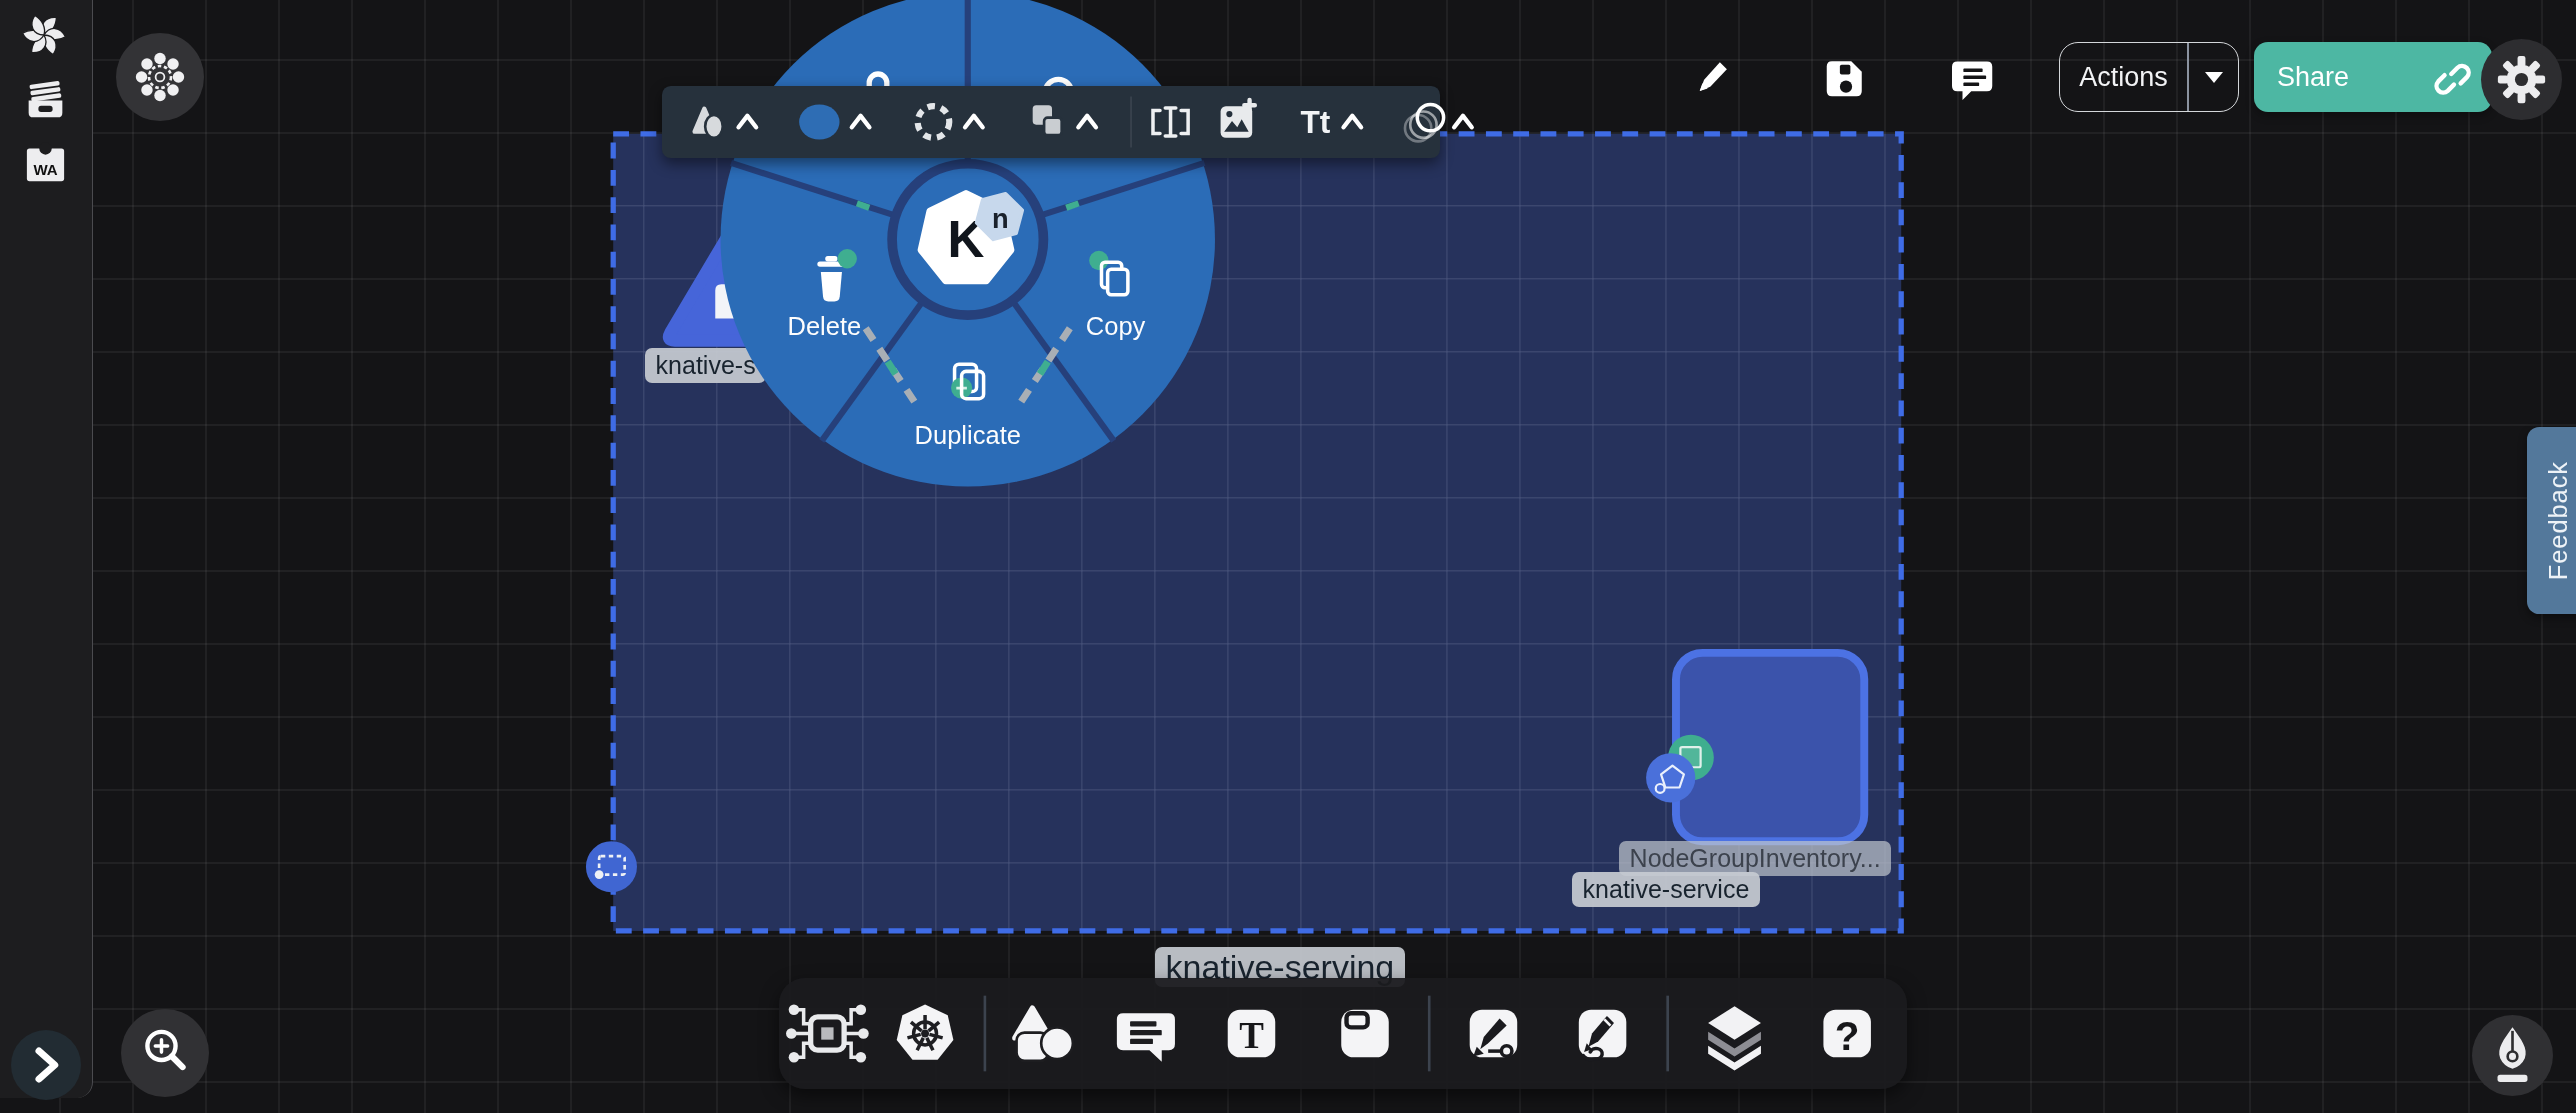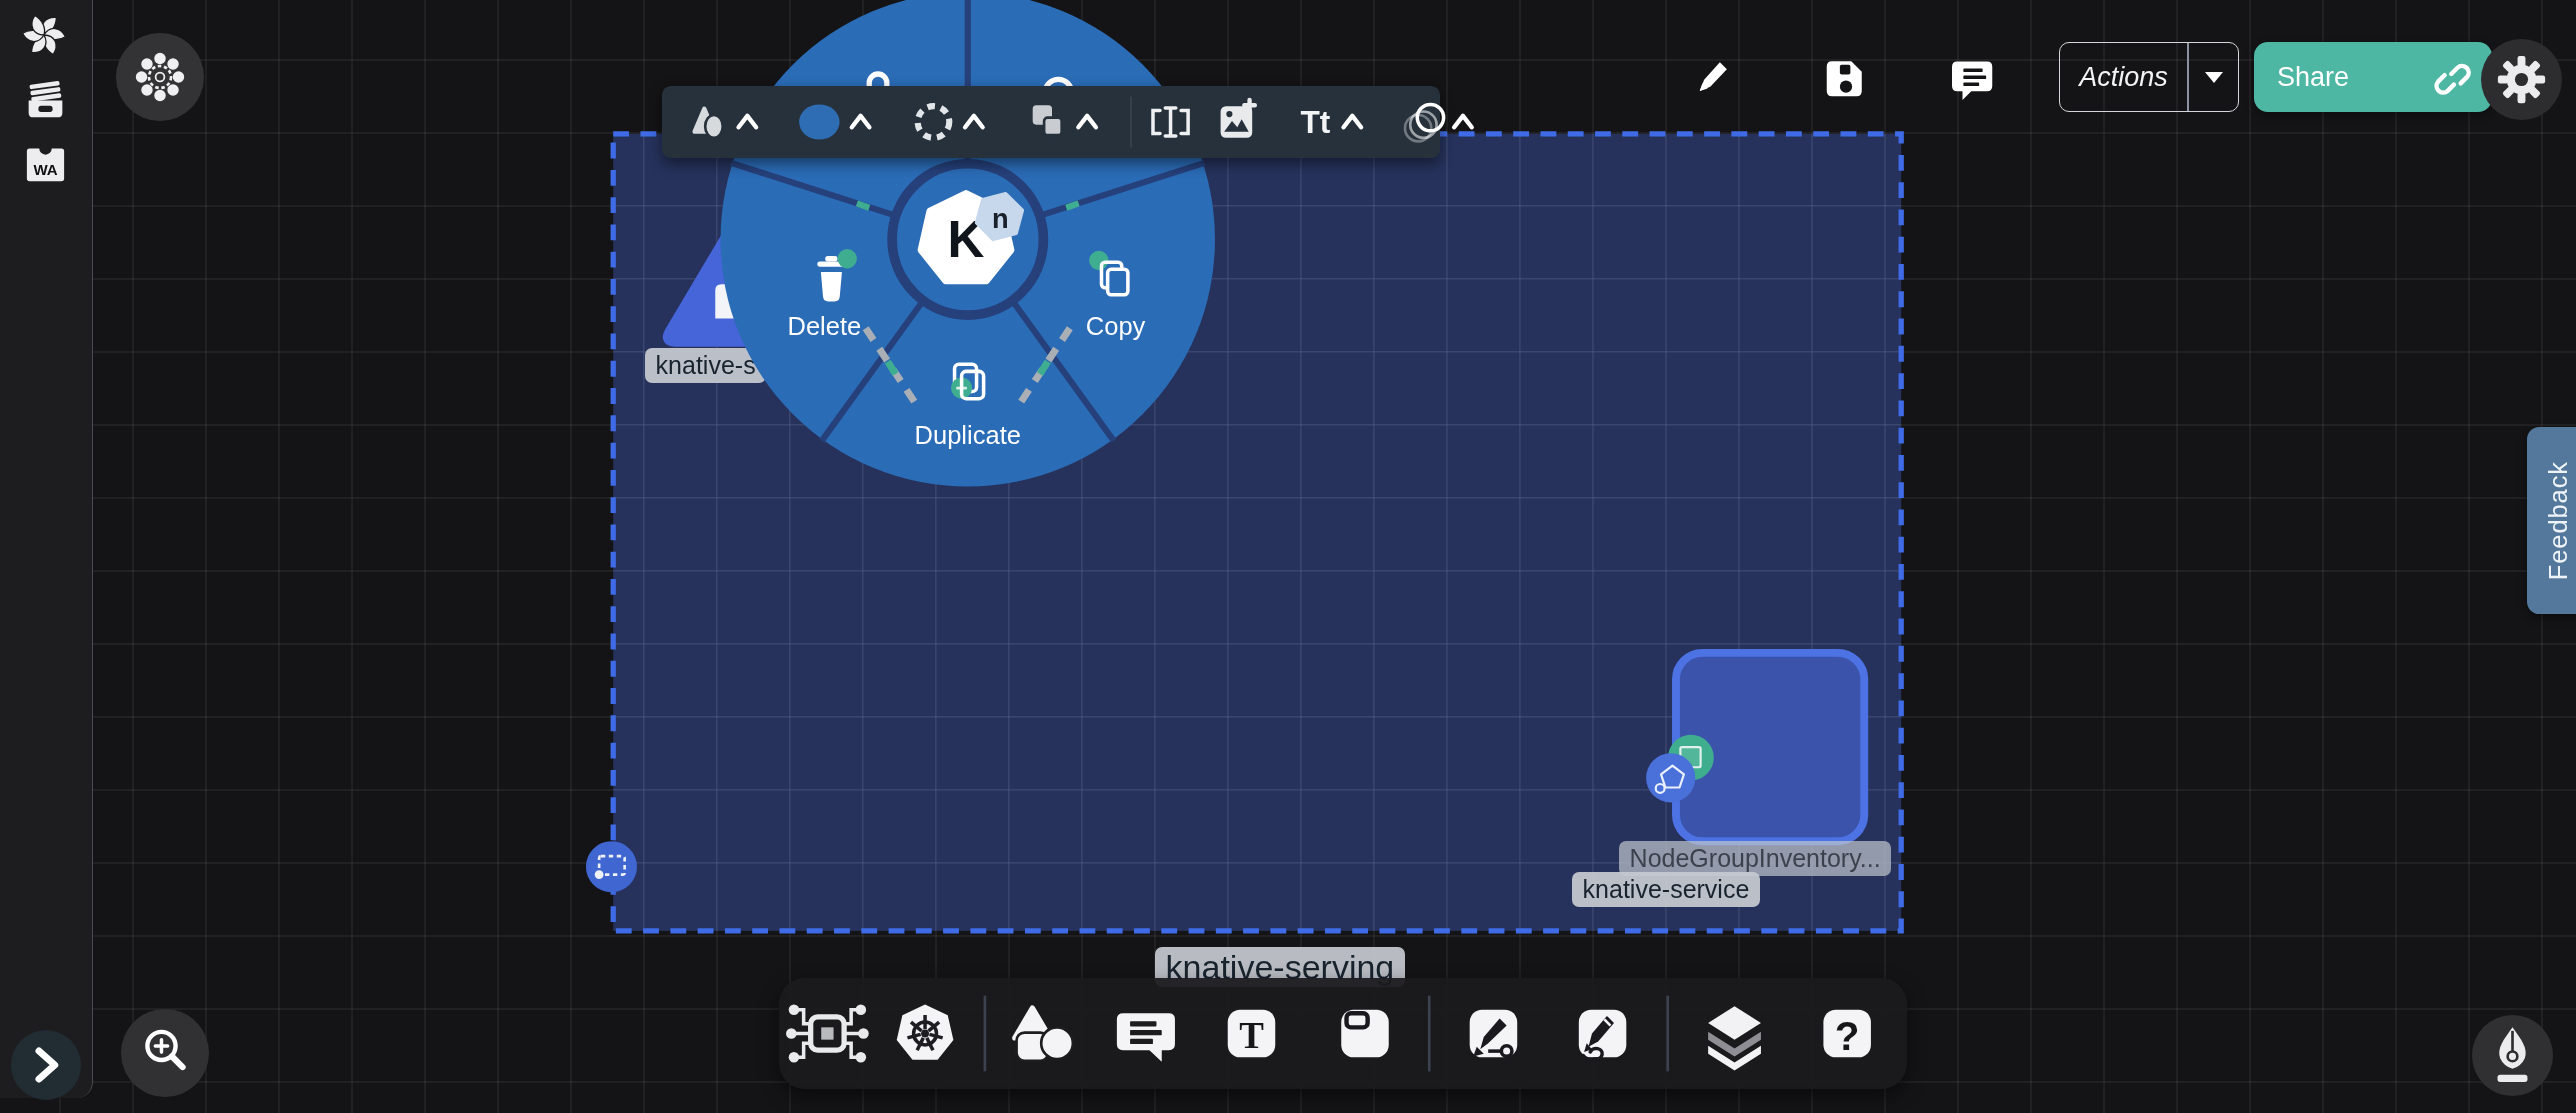--- a/index.html
+++ b/index.html
@@ -34,21 +34,21 @@
     border-radius:8.8px;box-shadow:0 5.3px 14px rgba(0,0,0,0.45);
   }
   #bottom-toolbar{
     left:779px;top:978px;width:1128px;height:111px;
     background:rgba(27,27,30,0.94);border-radius:26px;
     box-shadow:0 7px 17.6px rgba(0,0,0,0.5);
   }
   
   #actions-button{
     left:2059px;top:42px;width:178px;height:68px;border:1.8px solid #d4d7da;
-    border-radius:10px;display:flex;align-items:center;color:#f2f3f5;font-size:27px;font-style:italic;
+    border-radius:19px;display:flex;align-items:center;color:#f2f3f5;font-size:27px;
   }
   #actions-button .lbl{flex:1;text-align:center;}
   #actions-button .sep{width:1.8px;height:68px;background:#8b93a0;}
   #actions-button .caret-zone{width:49px;display:flex;align-items:center;justify-content:center;}
   .caret-down{width:0;height:0;border-left:9.7px solid transparent;border-right:9.7px solid transparent;border-top:11.4px solid #ffffff;}
   #share-button{
     left:2254px;top:42px;width:192px;height:70px;background:#4db7a3;border-radius:14px;
     display:flex;align-items:center;justify-content:space-between;padding:0 23px;
     color:#ffffff;font-size:27px;box-shadow:0 3.5px 8.8px rgba(0,0,0,0.3);text-align:center;
   }

